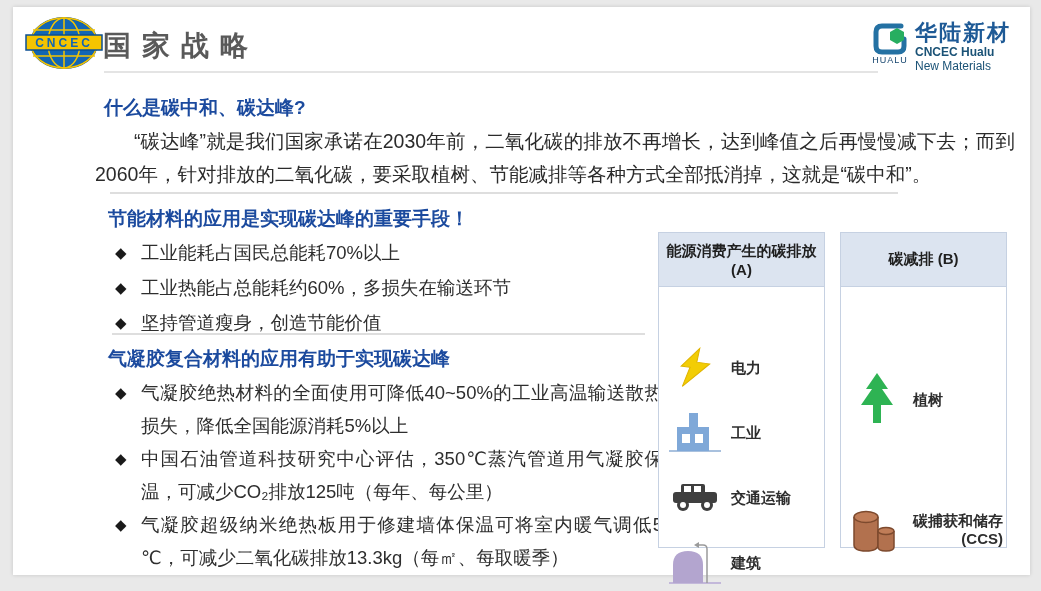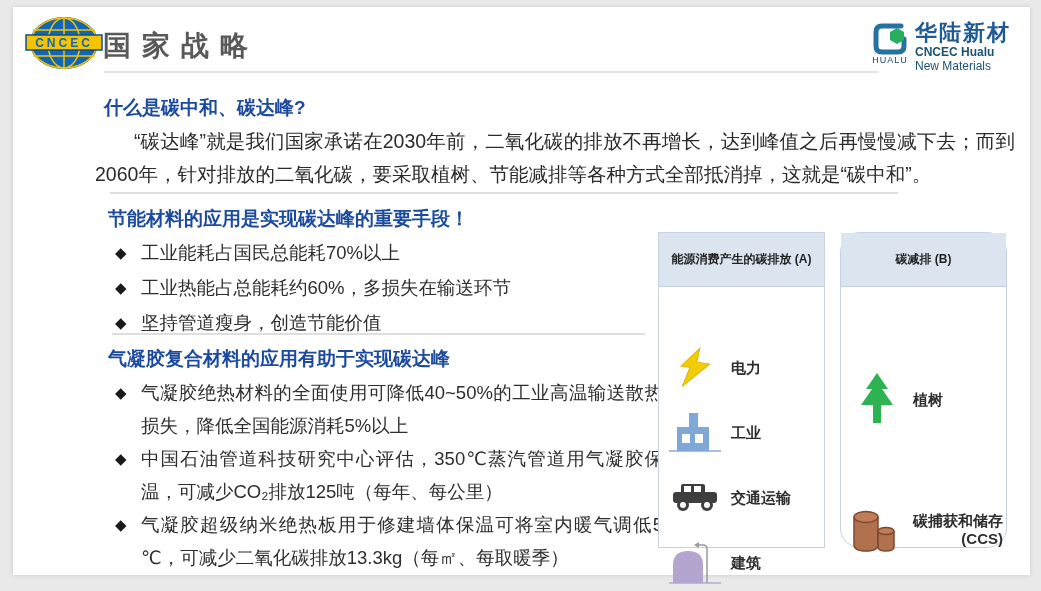--- a/index.html
+++ b/index.html
@@ -48,25 +48,25 @@
   .bullet-mark { width:26px; flex:0 0 26px; color:#1a1a1a; font-size:15px; }
   .bullet-text { flex:1; text-align:justify; }
   .divider-2 { position:absolute; left:99px; top:326px; width:533px; height:2px; background:#dedede; }
 
   
   .panel {
     position:absolute; top:225px; width:167px; height:316px;
     border:1px solid #c6d1e2; background:#ffffff;
   }
   .panel-a { left:645px; }
-  .panel-b { left:827px;border-radius:20px; }
+  .panel-b { left:827px; }
   .panel-header {
     height:54px; background:#dce4f0; border-bottom:1px solid #c6d1e2;
     display:flex; align-items:center; justify-content:center;
-    font-size:12px; font-weight:bold; color:#1f1f1f; text-align:center; padding:0 4px;
+    font-size:15px; font-weight:bold; color:#1f1f1f; text-align:center; padding:0 4px;
   }
   .panel-body { display:flex; flex-direction:column; height:260px;margin-top:48px; }
   .panel-row { flex:1; display:flex; align-items:center; }
   .icon-box { width:72px; flex:0 0 72px; display:flex; align-items:center; justify-content:center; }
   .row-label { font-size:15px; font-weight:bold; color:#2e2e2e; line-height:18px; }
   .row-label .sub { font-weight:bold; text-align:right; }
   .panel-b .panel-row { flex:1; }
 </style>
 </head>
 <body>

